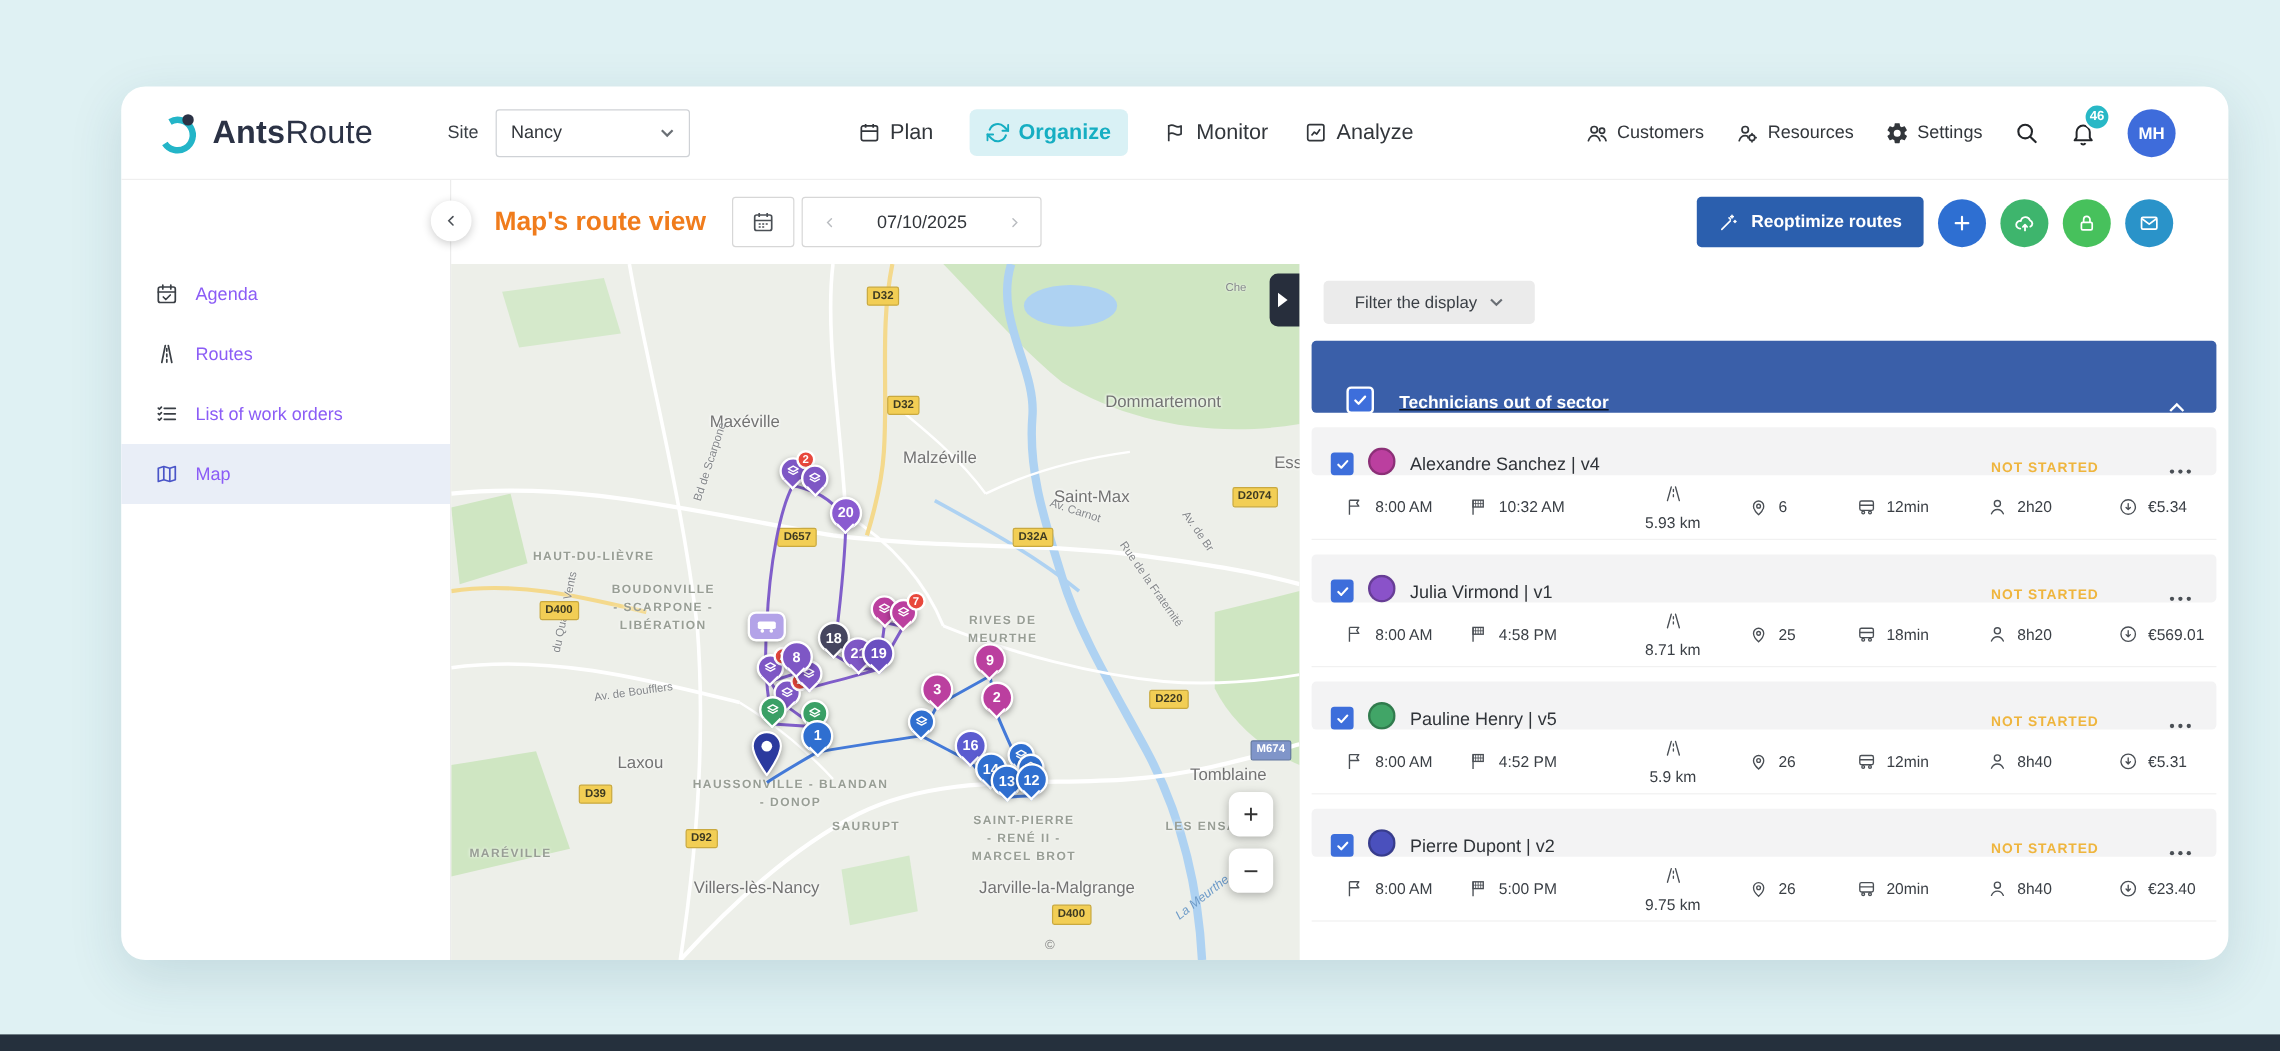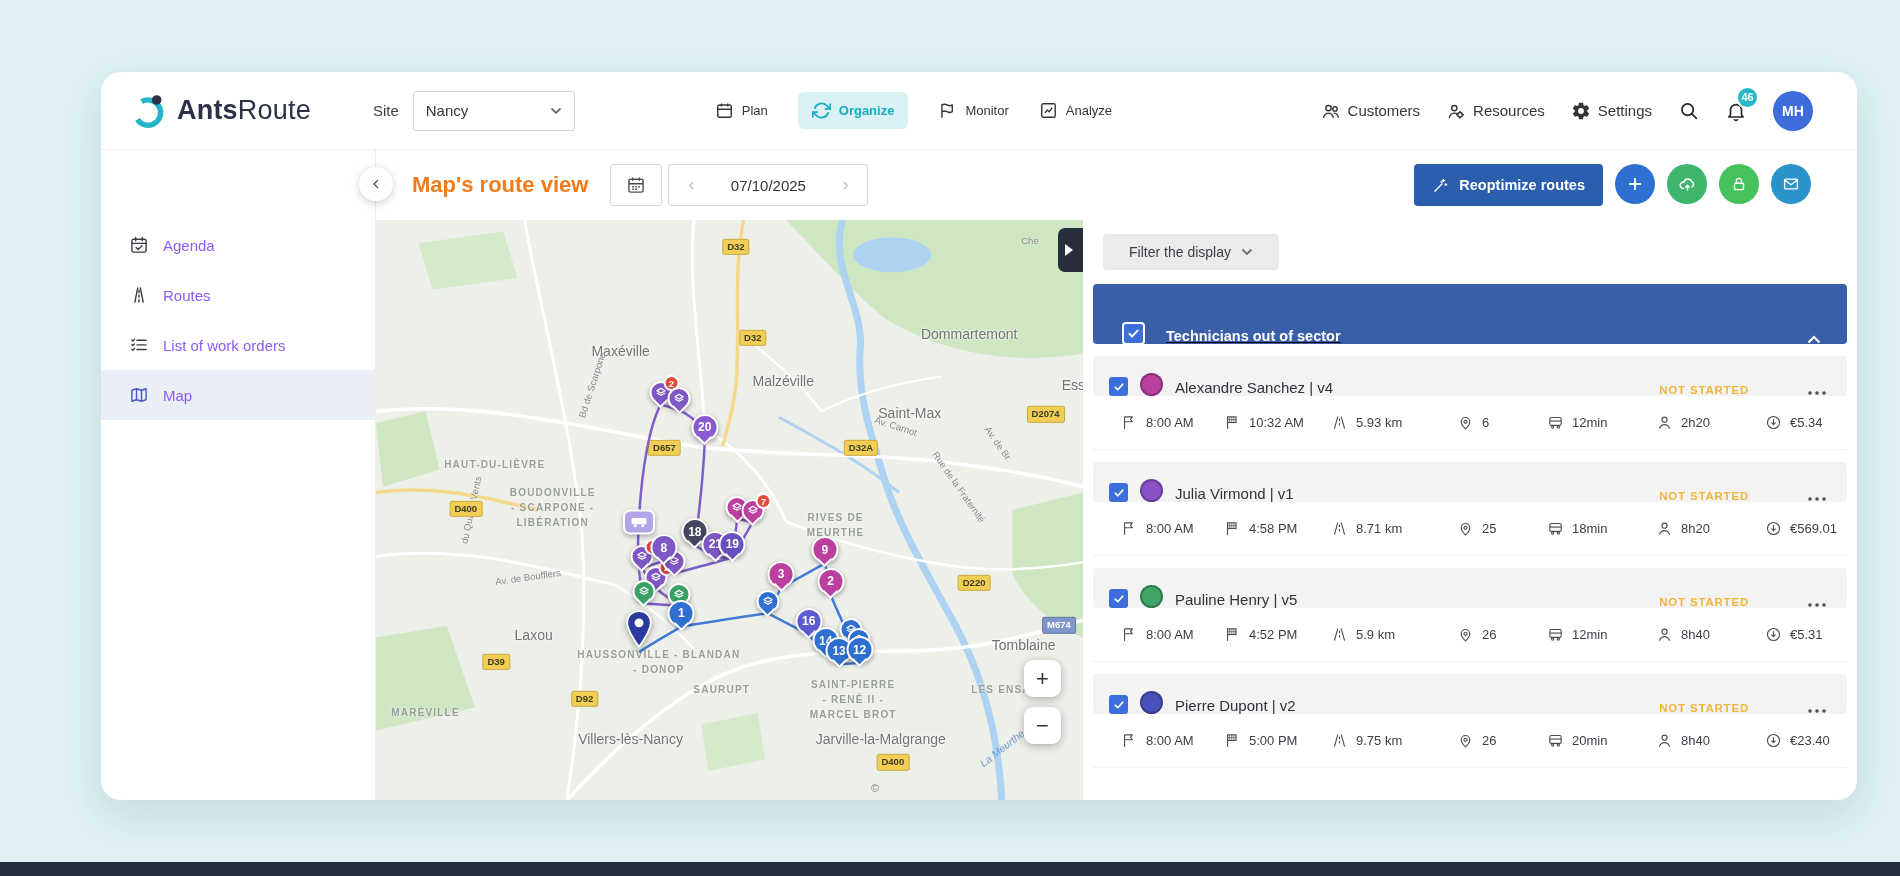--- a/index.html
+++ b/index.html
@@ -11,21 +11,21 @@
 
 .topbar{height:78px;display:flex;align-items:center;padding:0 44px 0 28px;border-bottom:1px solid #efefef;flex:0 0 auto;}
 .brand{display:flex;align-items:center;gap:10px;cursor:pointer;}
 .brand-text{font-size:27px;color:#2b3245;letter-spacing:.2px;}
 .brand-text b{font-weight:700;}
 .brand-text span{font-weight:400;}
 .site-group{display:flex;align-items:center;gap:14px;margin-left:62px;}
 .site-label{font-size:15px;color:#3a3f45;}
 .site-select{width:162px;height:40px;border:1px solid #cfd2d6;border-radius:3px;display:flex;align-items:center;justify-content:space-between;padding:0 12px;font-size:15px;color:#32363b;cursor:pointer;background:#fff;}
 .main-nav{display:flex;align-items:center;gap:30px;margin-left:140px;}
-.nav-item{display:flex;align-items:center;gap:8px;font-size:13px;color:#32363b;cursor:pointer;white-space:nowrap;}
+.nav-item{display:flex;align-items:center;gap:8px;font-size:18px;color:#32363b;cursor:pointer;white-space:nowrap;}
 .nav-item.active{background:#d9f1f5;color:#16aec2;padding:9px 14px;border-radius:6px;font-weight:700;}
 .top-right{margin-left:auto;display:flex;align-items:center;gap:26px;}
 .top-link{display:flex;align-items:center;gap:7px;font-size:15px;color:#32363b;cursor:pointer;white-space:nowrap;}
 .icon-btn{position:relative;cursor:pointer;display:flex;align-items:center;}
 .notif-badge{position:absolute;top:-14px;right:-12px;background:#28b8c6;color:#fff;font-size:11px;font-weight:700;min-width:23px;height:23px;border-radius:12px;display:flex;align-items:center;justify-content:center;border:2px solid #fff;}
 .avatar{width:40px;height:40px;border-radius:50%;background:#3e6cdb;color:#fff;font-size:14px;font-weight:700;display:flex;align-items:center;justify-content:center;cursor:pointer;}
 
 .appbody{flex:1;display:flex;min-height:0;}
 .sidebar{width:275px;border-right:1px solid #ececec;padding-top:70px;flex:0 0 auto;}
 .side-item{height:50px;display:flex;align-items:center;gap:14px;padding-left:28px;font-size:15px;color:#8b5cf6;cursor:pointer;}
@@ -33,21 +33,21 @@
 .main{flex:1;display:flex;flex-direction:column;min-width:0;position:relative;}
 
 .toolbar{height:70px;display:flex;align-items:center;padding:0 46px 0 36px;position:relative;flex:0 0 auto;}
 .back-circle{position:absolute;left:-17px;top:17px;width:34px;height:34px;border-radius:50%;background:#fff;box-shadow:0 2px 8px rgba(0,0,0,.2);display:flex;align-items:center;justify-content:center;cursor:pointer;z-index:7;}
 .page-title{font-size:22px;font-weight:600;color:#f07c1c;white-space:nowrap;}
 .date-ctrl{display:flex;align-items:center;margin-left:22px;gap:6px;}
 .cal-btn{width:52px;height:42px;border:1px solid #d7d7d7;border-radius:3px;display:flex;align-items:center;justify-content:center;cursor:pointer;background:#fff;}
 .date-box{height:42px;border:1px solid #d7d7d7;border-radius:3px;display:flex;align-items:center;background:#fff;}
 .date-arrow{width:44px;height:100%;display:flex;align-items:center;justify-content:center;cursor:pointer;}
 .date-text{font-size:15px;color:#32363b;padding:0 8px;min-width:110px;text-align:center;}
-.toolbar-right{margin-left:auto;display:flex;align-items:flex-start;gap:12px;}
+.toolbar-right{margin-left:auto;display:flex;align-items:flex-end;gap:12px;}
 .reopt-btn{height:42px;background:#2b5fae;color:#fff;border:none;border-radius:4px;font-size:14.5px;font-weight:600;display:flex;align-items:center;gap:10px;padding:0 18px;cursor:pointer;font-family:inherit;}
 .circle-btn{width:40px;height:40px;border-radius:50%;border:none;display:flex;align-items:center;justify-content:center;cursor:pointer;}
 .circle-btn.add{background:#2e6fd2;}
 .circle-btn.cloud{background:#3eb56d;}
 .circle-btn.lock{background:#47c15c;}
 .circle-btn.mail{background:#2a93c9;}
 
 .content{flex:1;display:flex;min-height:0;}
 .map{width:707px;flex:0 0 auto;position:relative;overflow:hidden;background:#edefe9;}
 .map .layer{position:absolute;inset:0;width:100%;height:100%;}
@@ -82,21 +82,21 @@
 .tech-card{margin-top:12px;flex:0 0 auto;}
 .tech-head{height:40px;background:#f3f3f4;border-radius:4px;display:flex;align-items:flex-end;padding:0 20px 0 16px;gap:12px;}
 .tech-head .cb{width:19px;height:19px;}
 .tech-avatar{width:23px;height:23px;border-radius:50%;border:2px solid rgba(0,0,0,.25);flex:0 0 auto;}
 .tech-name{font-size:15px;color:#2f3338;white-space:nowrap;}
 .tech-status{margin-left:auto;font-size:11.5px;font-weight:700;color:#efb53d;letter-spacing:.8px;white-space:nowrap;}
 .tech-menu{margin-left:46px;cursor:pointer;display:flex;}
 .tech-stats{height:54px;display:flex;align-items:center;padding:0 6px 0 28px;border-bottom:1px solid #f1f1f1;}
 .stat{display:flex;align-items:center;gap:8px;font-size:13px;color:#3a3f45;flex:0 0 auto;white-space:nowrap;}
 .stat svg{flex:0 0 auto;}
-.w1{width:103px;}.w2{width:107px;}.w3{width:126px;}.w4{width:90px;}.w5{width:109px;}.w6{width:109px;}
+.w1{width:103px;}.w2{width:107px;}.w3{width:126px;flex-direction:column;}.w4{width:90px;}.w5{width:109px;}.w6{width:109px;}
 </style>
 </head>
 <body>
 
 <div class="page">
   <div class="window">
 
     <header class="topbar">
       <div class="brand">
         <svg width="38" height="38" viewBox="0 0 24 24">

